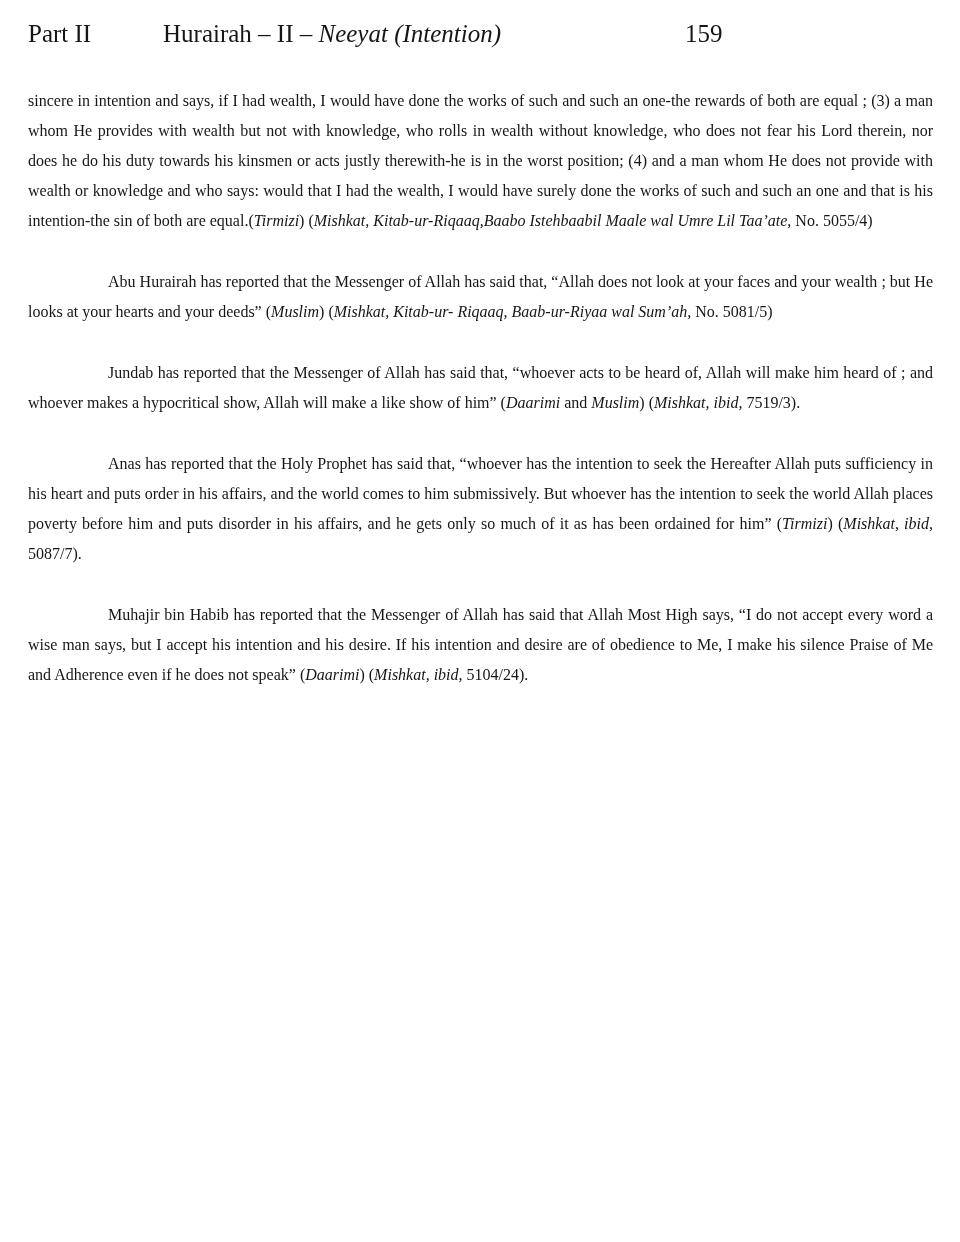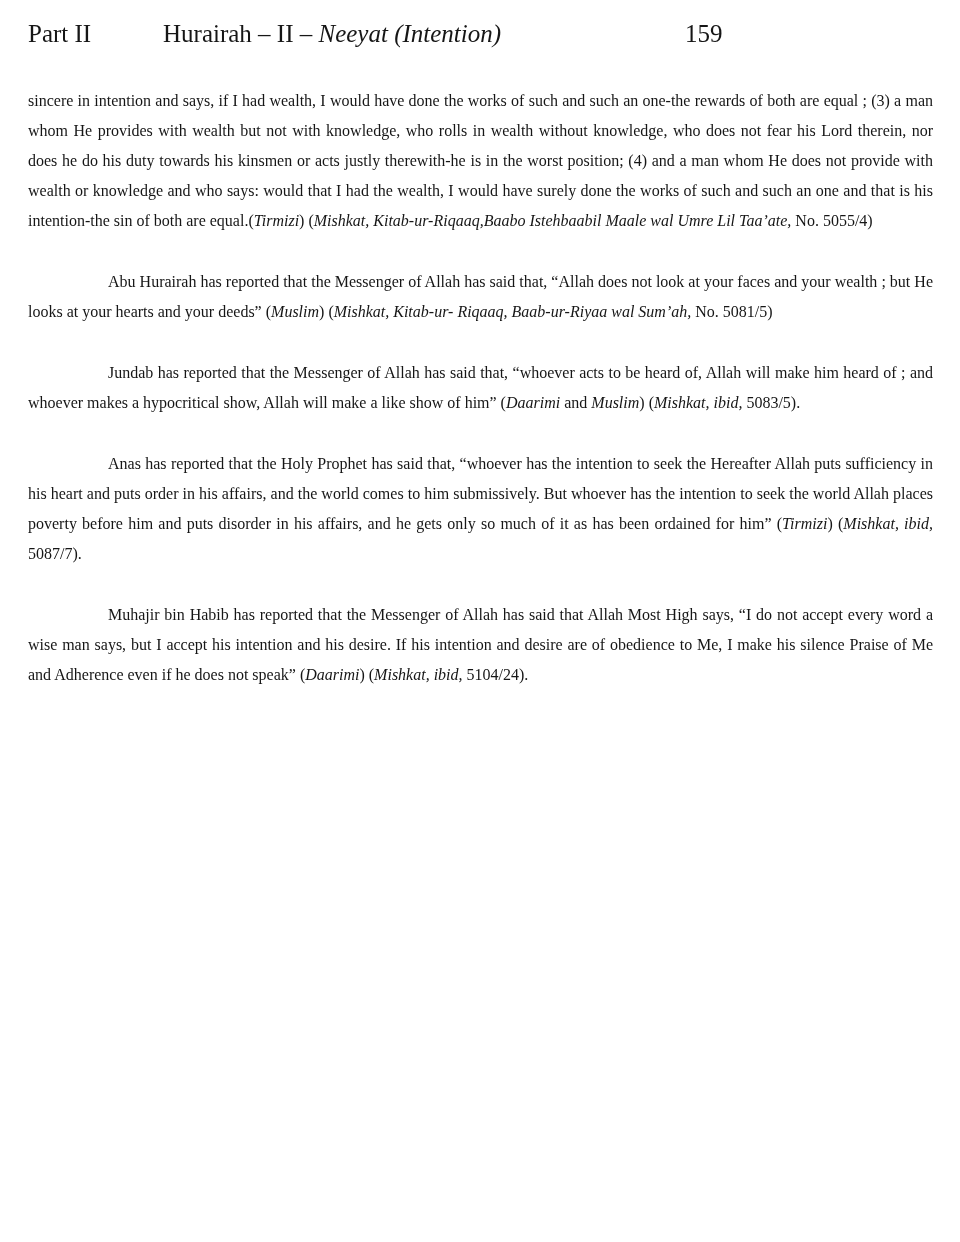--- a/index.html
+++ b/index.html
@@ -48,18 +48,18 @@
 
   <div class="header">
     <span class="h-left">Part II</span>
     <span class="h-center"><span>Hurairah – II – </span><i>Neeyat (Intention)</i></span>
     <span class="h-page">159</span>
   </div>
 
   <div class="body">
     <p class="para"><span>sincere in intention and says, if I had wealth, I would have done the works of such and such an one-the rewards of both are equal ; (3) a man whom He provides with wealth but not with knowledge, who rolls in wealth without knowledge, who does not fear his Lord therein, nor does he do his duty towards his kinsmen or acts justly therewith-he is in the worst position; (4) and a man whom He does not provide with wealth or knowledge and who says: would that I had the wealth, I would have surely done the works of such and such an one and that is his intention-the sin of both are equal.(</span><i>Tirmizi</i><span>) (</span><i>Mishkat, Kitab-ur-Riqaaq,Baabo Istehbaabil Maale wal Umre Lil Taa’ate,</i><span> No. 5055/4)</span></p>
     <p class="para indent"><span>Abu Hurairah has reported that the Messenger of Allah has said that, “Allah does not look at your faces and your wealth ; but He looks at your hearts and your deeds” (</span><i>Muslim</i><span>) (</span><i>Mishkat, Kitab-ur- Riqaaq, Baab-ur-Riyaa wal Sum’ah,</i><span> No. 5081/5)</span></p>
-    <p class="para indent"><span>Jundab has reported that the Messenger of Allah has said that, “whoever acts to be heard of, Allah will make him heard of ; and whoever makes a hypocritical show, Allah will make a like show of him” (</span><i>Daarimi</i><span> and </span><i>Muslim</i><span>) (</span><i>Mishkat, ibid,</i><span> 5083/5).</span></p>
+    <p class="para indent"><span>Jundab has reported that the Messenger of Allah has said that, “whoever acts to be heard of, Allah will make him heard of ; and whoever makes a hypocritical show, Allah will make a like show of him” (</span><i>Daarimi</i><span> and </span><i>Muslim</i><span>) (</span><i>Mishkat, ibid,</i><span> 7519/3).</span></p>
     <p class="para indent"><span>Anas has reported that the Holy Prophet has said that, “whoever has the intention to seek the Hereafter Allah puts sufficiency in his heart and puts order in his affairs, and the world comes to him submissively. But whoever has the intention to seek the world Allah places poverty before him and puts disorder in his affairs, and he gets only so much of it as has been ordained for him” (</span><i>Tirmizi</i><span>) (</span><i>Mishkat, ibid,</i><span> 5087/7).</span></p>
     <p class="para indent"><span>Muhajir bin Habib has reported that the Messenger of Allah has said that Allah Most High says, “I do not accept every word a wise man says, but I accept his intention and his desire. If his intention and desire are of obedience to Me, I make his silence Praise of Me and Adherence even if he does not speak” (</span><i>Daarimi</i><span>) (</span><i>Mishkat, ibid,</i><span> 5104/24).</span></p>
   </div>
 
 </div>
 
 </body></html>

